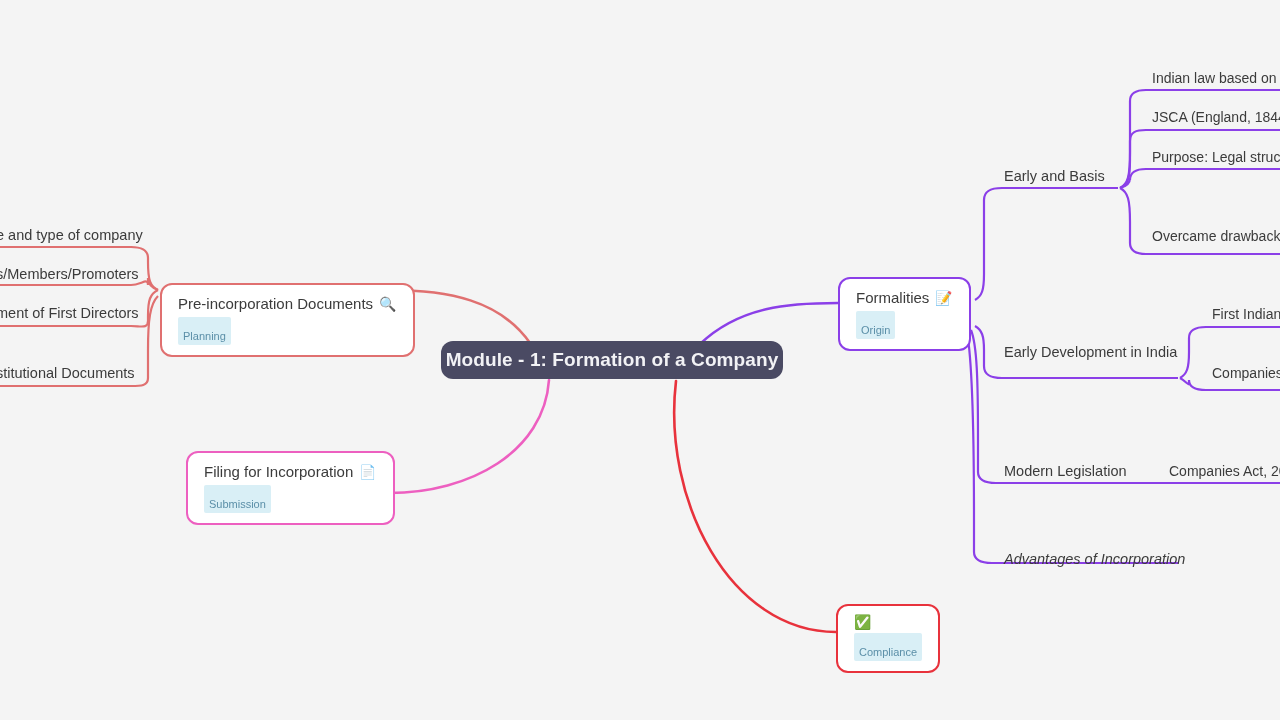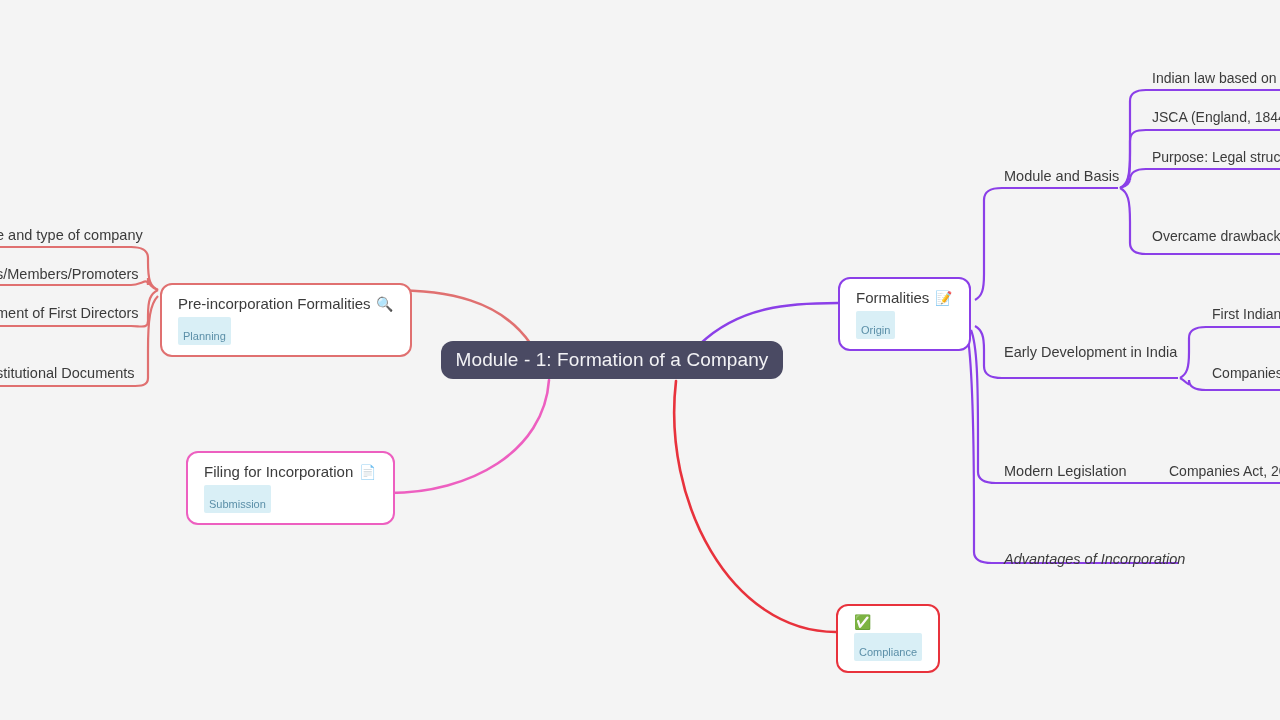--- a/index.html
+++ b/index.html
@@ -40,20 +40,21 @@
     align-items: center;
     justify-content: center;
     padding: 0 22px;
     height: 38px;
     white-space: nowrap;
   }
   .root-label {
     font-size: 19px;
     letter-spacing: 0.1px;
     color: #f2f2f5;
+    font-weight: bold;
   }
   
   .box-node {
     background: #ffffff;
     border: 2.5px solid #888;
     border-radius: 12px;
     padding: 9px 16px 10px 16px;
     white-space: nowrap;
     display: flex;
     flex-direction: column;
@@ -131,21 +132,21 @@
   <div class="node box-node" style="left:838px; top:277px; border-color:#8b3fe8;">
     <div class="box-title">
       <span>Formalities</span>
       <span class="box-icon">📝</span>
     </div>
     <span class="badge">Origin</span>
   </div>
 
   <div class="node box-node" style="left:160px; top:283px; border-color:#e07070;">
     <div class="box-title">
-      <span>Pre-incorporation Formalities</span>
+      <span>Pre-incorporation Documents</span>
       <span class="box-icon">🔍</span>
     </div>
     <span class="badge">Planning</span>
   </div>
 
   <div class="node box-node" style="left:186px; top:451px; border-color:#ed5fc0;">
     <div class="box-title">
       <span>Filing for Incorporation</span>
       <span class="box-icon">📄</span>
     </div>
@@ -153,21 +154,21 @@
   </div>
 
   <div class="node box-node" style="left:836px; top:604px; border-color:#e8323c;">
     <div class="box-title">
       <span class="box-icon">✅</span>
     </div>
     <span class="badge">Compliance</span>
   </div>
 
   <div class="plain-node" style="left:1004px; top:167px;">
-    <span>Module and Basis</span>
+    <span>Early and Basis</span>
   </div>
 
   <div class="plain-node" style="left:1004px; top:343px;">
     <span>Early Development in India</span>
   </div>
 
   <div class="plain-node" style="left:1004px; top:462px;">
     <span>Modern Legislation</span>
   </div>
 

